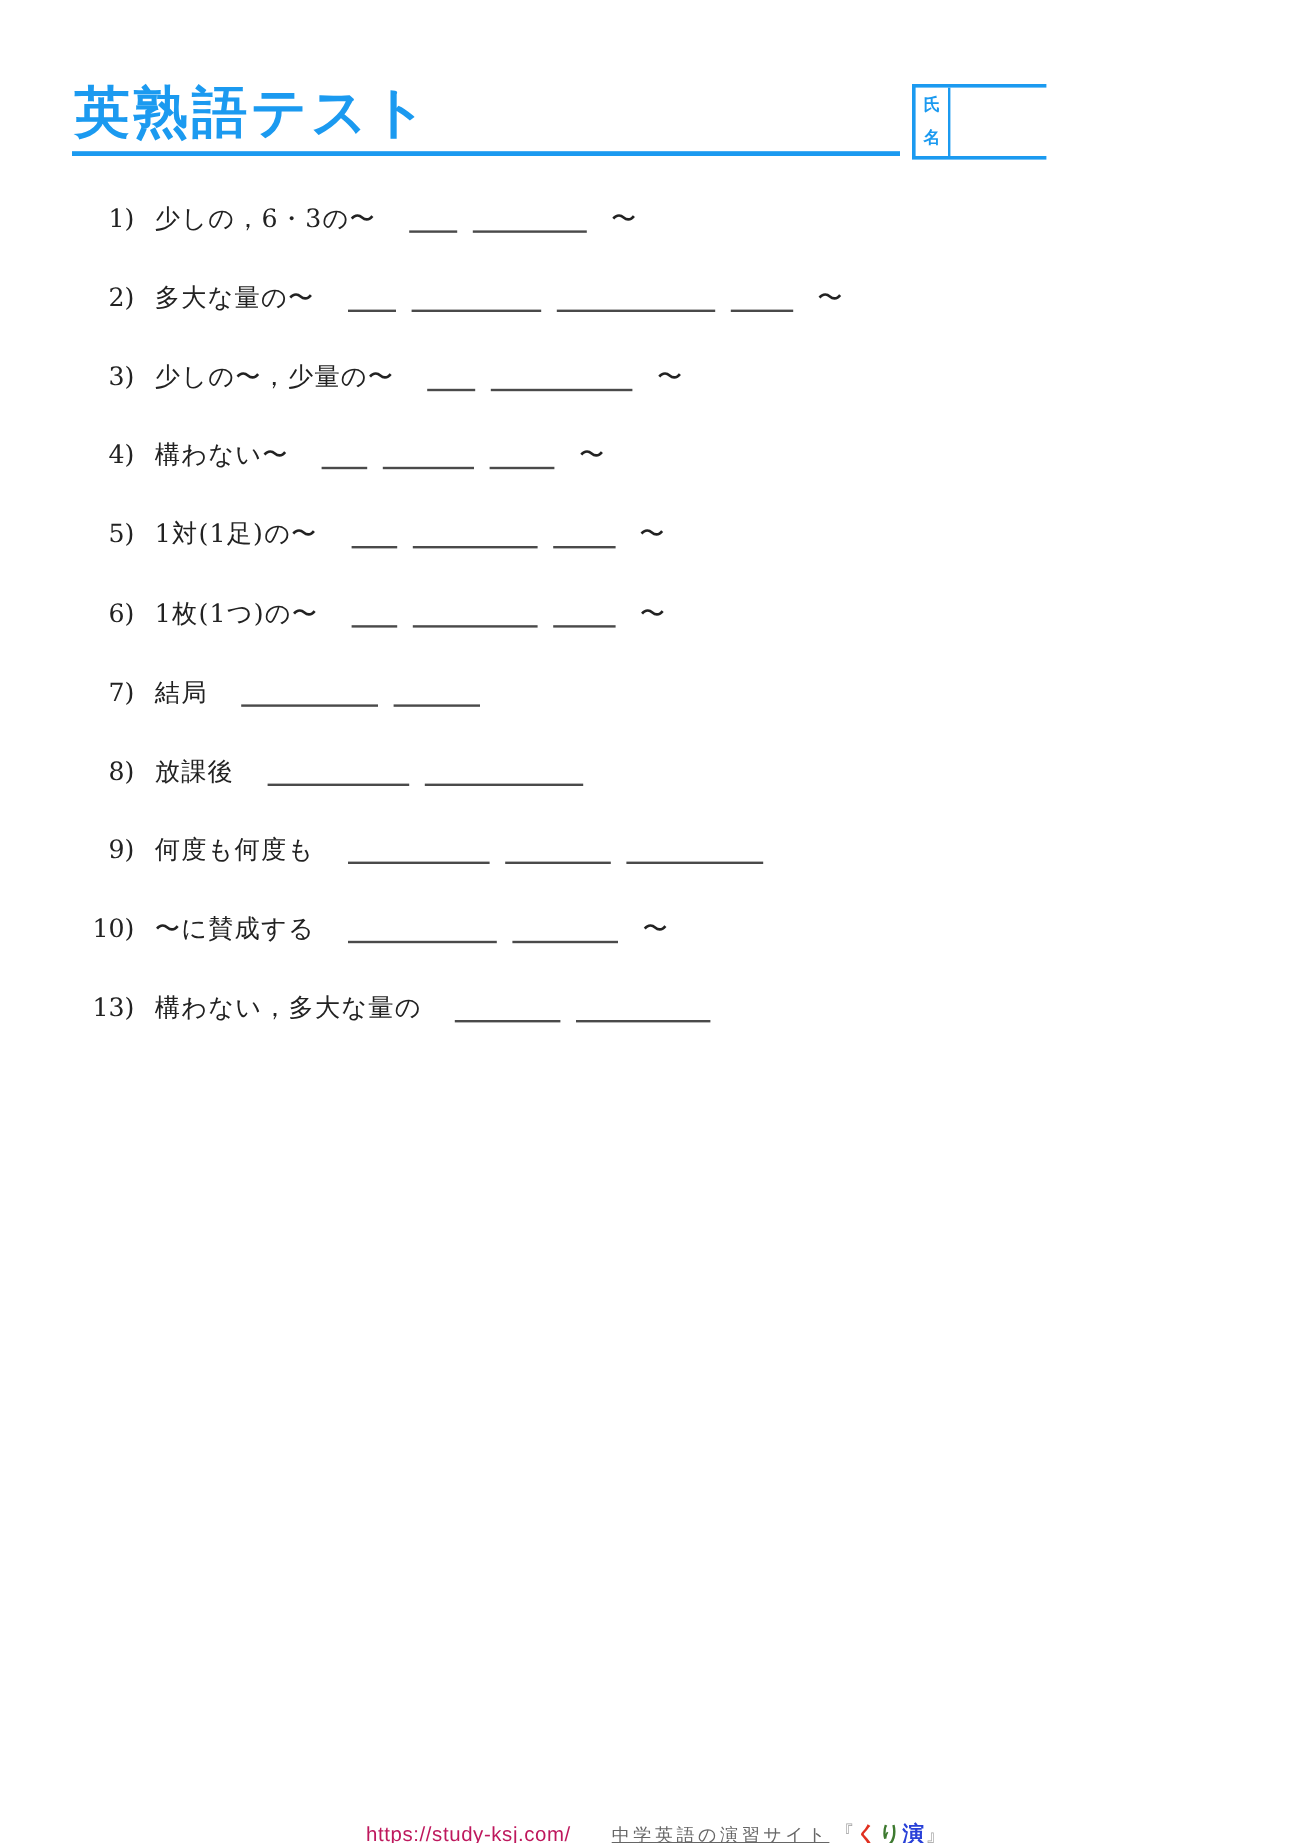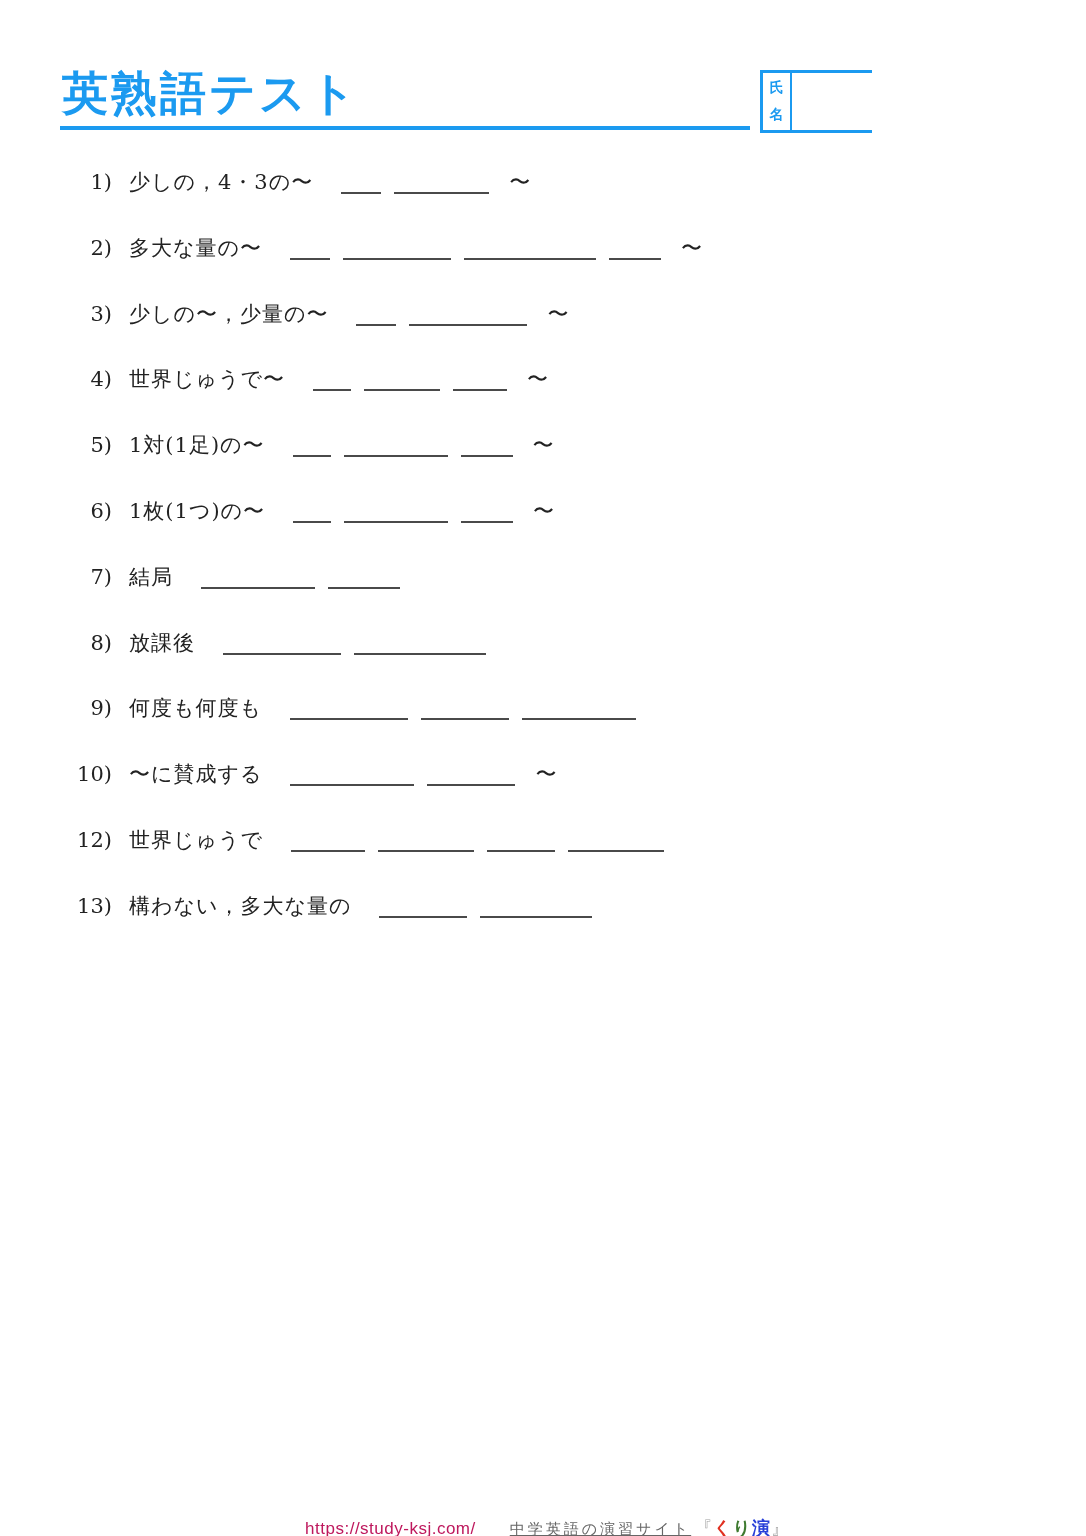--- a/index.html
+++ b/index.html
@@ -94,21 +94,21 @@
     <div class="name-label">
       <span>氏</span>
       <span>名</span>
     </div>
     <div class="name-input"></div>
   </div>
 
   <div class="questions" id="questions">
       <div class="q-row">
         <span class="q-num">1)</span>
-        <span class="q-prompt">少しの，4・3の〜</span>
+        <span class="q-prompt">少しの，6・3の〜</span>
         <span class="q-blank first" style="width: 40px;"></span>
         <span class="q-blank" style="width: 95px;"></span>
         <span class="q-tail">〜</span>
       </div>
       <div class="q-row">
         <span class="q-num">2)</span>
         <span class="q-prompt">多大な量の〜</span>
         <span class="q-blank first" style="width: 40px;"></span>
         <span class="q-blank" style="width: 108px;"></span>
         <span class="q-blank" style="width: 132px;"></span>
@@ -117,21 +117,21 @@
       </div>
       <div class="q-row">
         <span class="q-num">3)</span>
         <span class="q-prompt">少しの〜，少量の〜</span>
         <span class="q-blank first" style="width: 40px;"></span>
         <span class="q-blank" style="width: 118px;"></span>
         <span class="q-tail">〜</span>
       </div>
       <div class="q-row">
         <span class="q-num">4)</span>
-        <span class="q-prompt">世界じゅうで〜</span>
+        <span class="q-prompt">構わない〜</span>
         <span class="q-blank first" style="width: 38px;"></span>
         <span class="q-blank" style="width: 76px;"></span>
         <span class="q-blank" style="width: 54px;"></span>
         <span class="q-tail">〜</span>
       </div>
       <div class="q-row">
         <span class="q-num">5)</span>
         <span class="q-prompt">1対(1足)の〜</span>
         <span class="q-blank first" style="width: 38px;"></span>
         <span class="q-blank" style="width: 104px;"></span>
@@ -166,28 +166,20 @@
         <span class="q-blank" style="width: 114px;"></span>
       </div>
       <div class="q-row">
         <span class="q-num">10)</span>
         <span class="q-prompt">〜に賛成する</span>
         <span class="q-blank first" style="width: 124px;"></span>
         <span class="q-blank" style="width: 88px;"></span>
         <span class="q-tail">〜</span>
       </div>
       <div class="q-row">
-        <span class="q-num">12)</span>
-        <span class="q-prompt">世界じゅうで</span>
-        <span class="q-blank first" style="width: 74px;"></span>
-        <span class="q-blank" style="width: 96px;"></span>
-        <span class="q-blank" style="width: 68px;"></span>
-        <span class="q-blank" style="width: 96px;"></span>
-      </div>
-      <div class="q-row">
         <span class="q-num">13)</span>
         <span class="q-prompt">構わない，多大な量の</span>
         <span class="q-blank first" style="width: 88px;"></span>
         <span class="q-blank" style="width: 112px;"></span>
       </div>
     </div>
 
   <div class="footer">
     <span class="footer-url">https://study-ksj.com/</span>
     <span class="footer-site">中学英語の演習サイト</span>

